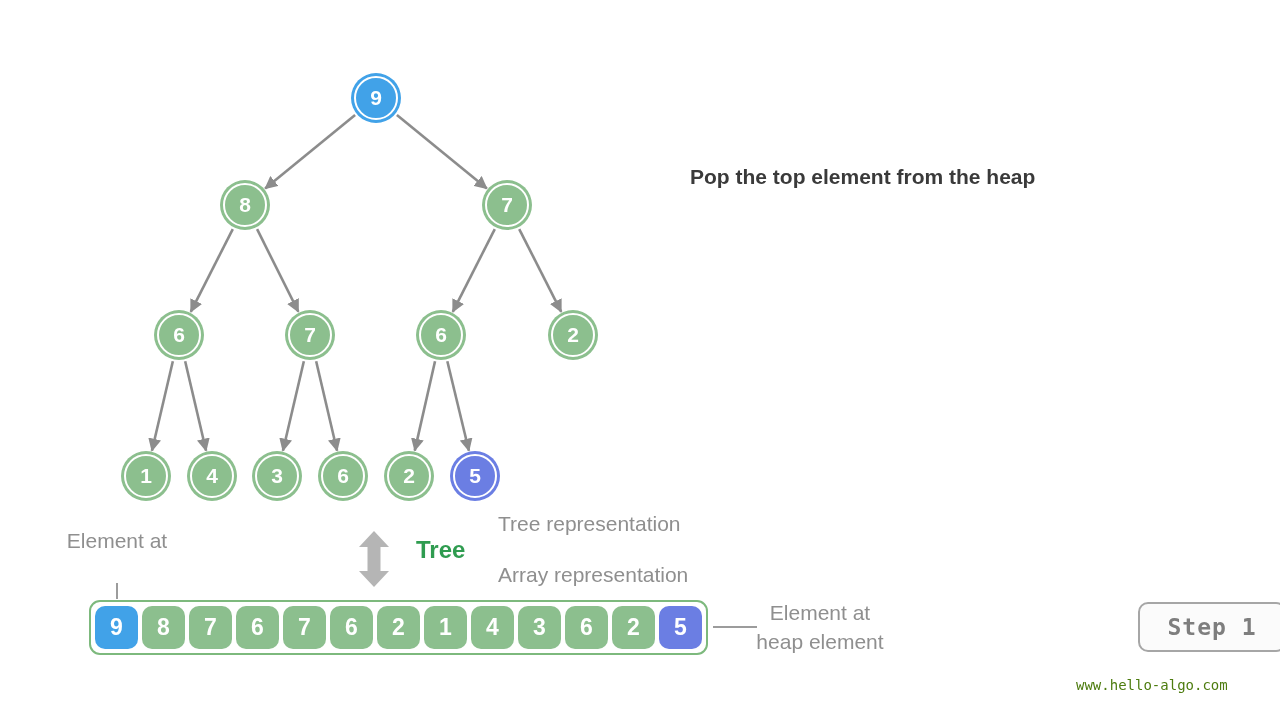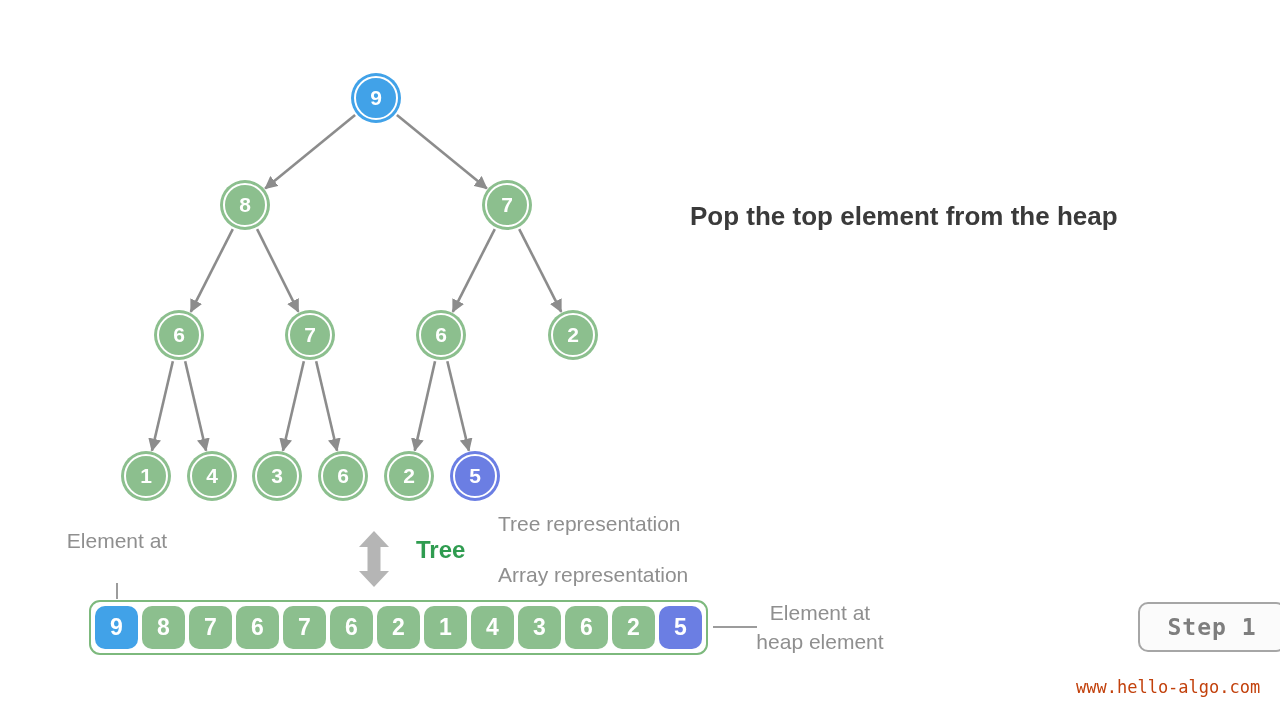--- a/index.html
+++ b/index.html
@@ -23,44 +23,43 @@
     background:#fff;
   }
   .cell {
     width:43px; height:43px; border-radius:10px; color:#fff; font-weight:bold;
     font-size:23px; display:flex; align-items:center; justify-content:center;
   }
   
   .gray-label { position:absolute; color:var(--label-gray,#8f8f8f); font-size:21px; }
   .multiline { text-align:center; line-height:29px; }
   .title {
-    position:absolute; left:690px; top:165px; font-size:26px; font-weight:bold;
+    position:absolute; left:690px; top:165px; font-size:21px; font-weight:bold;
     color:var(--title-color,#3a3a3a);
-    margin-top:36px;
   }
   .heap-label {
     position:absolute; left:416px; top:536px; font-size:24px; font-weight:bold;
     color:var(--heap-green,#2f9c50);
   }
   .heap-arrow { position:absolute; left:358px; top:531px; }
   .heap-arrow path { fill:#b5b5b5; }
   .connector { position:absolute; background:#9c9c9c; }
   .connector-v { left:116px; top:583px; width:2px; height:16px; }
   .connector-h { left:713px; top:626px; width:44px; height:2px; }
   
   .step-badge {
     position:absolute; left:1138px; top:602px; width:144px; height:46px;
     border:2px solid #a6a6a6; border-radius:10px; background:#fbfbfb;
     color:#7e7e7e; font-family:"DejaVu Sans Mono", monospace; font-weight:bold;
     font-size:23px; letter-spacing:1px;
     display:flex; align-items:center; justify-content:center;
   }
   .watermark {
     position:absolute; left:1076px; top:677px;
-    font-family:"DejaVu Sans Mono", monospace; font-size:17px; color:#c2410c;
+    font-family:"DejaVu Sans Mono", monospace; font-size:14px; color:#4d7c0f;
   }
 </style>
 </head>
 <body>
 
 <div class="canvas">
 
   <svg id="edges-svg">
     <defs>
       <marker id="arrow" markerUnits="userSpaceOnUse" markerWidth="14" markerHeight="13" refX="12" refY="6.5" orient="auto">

